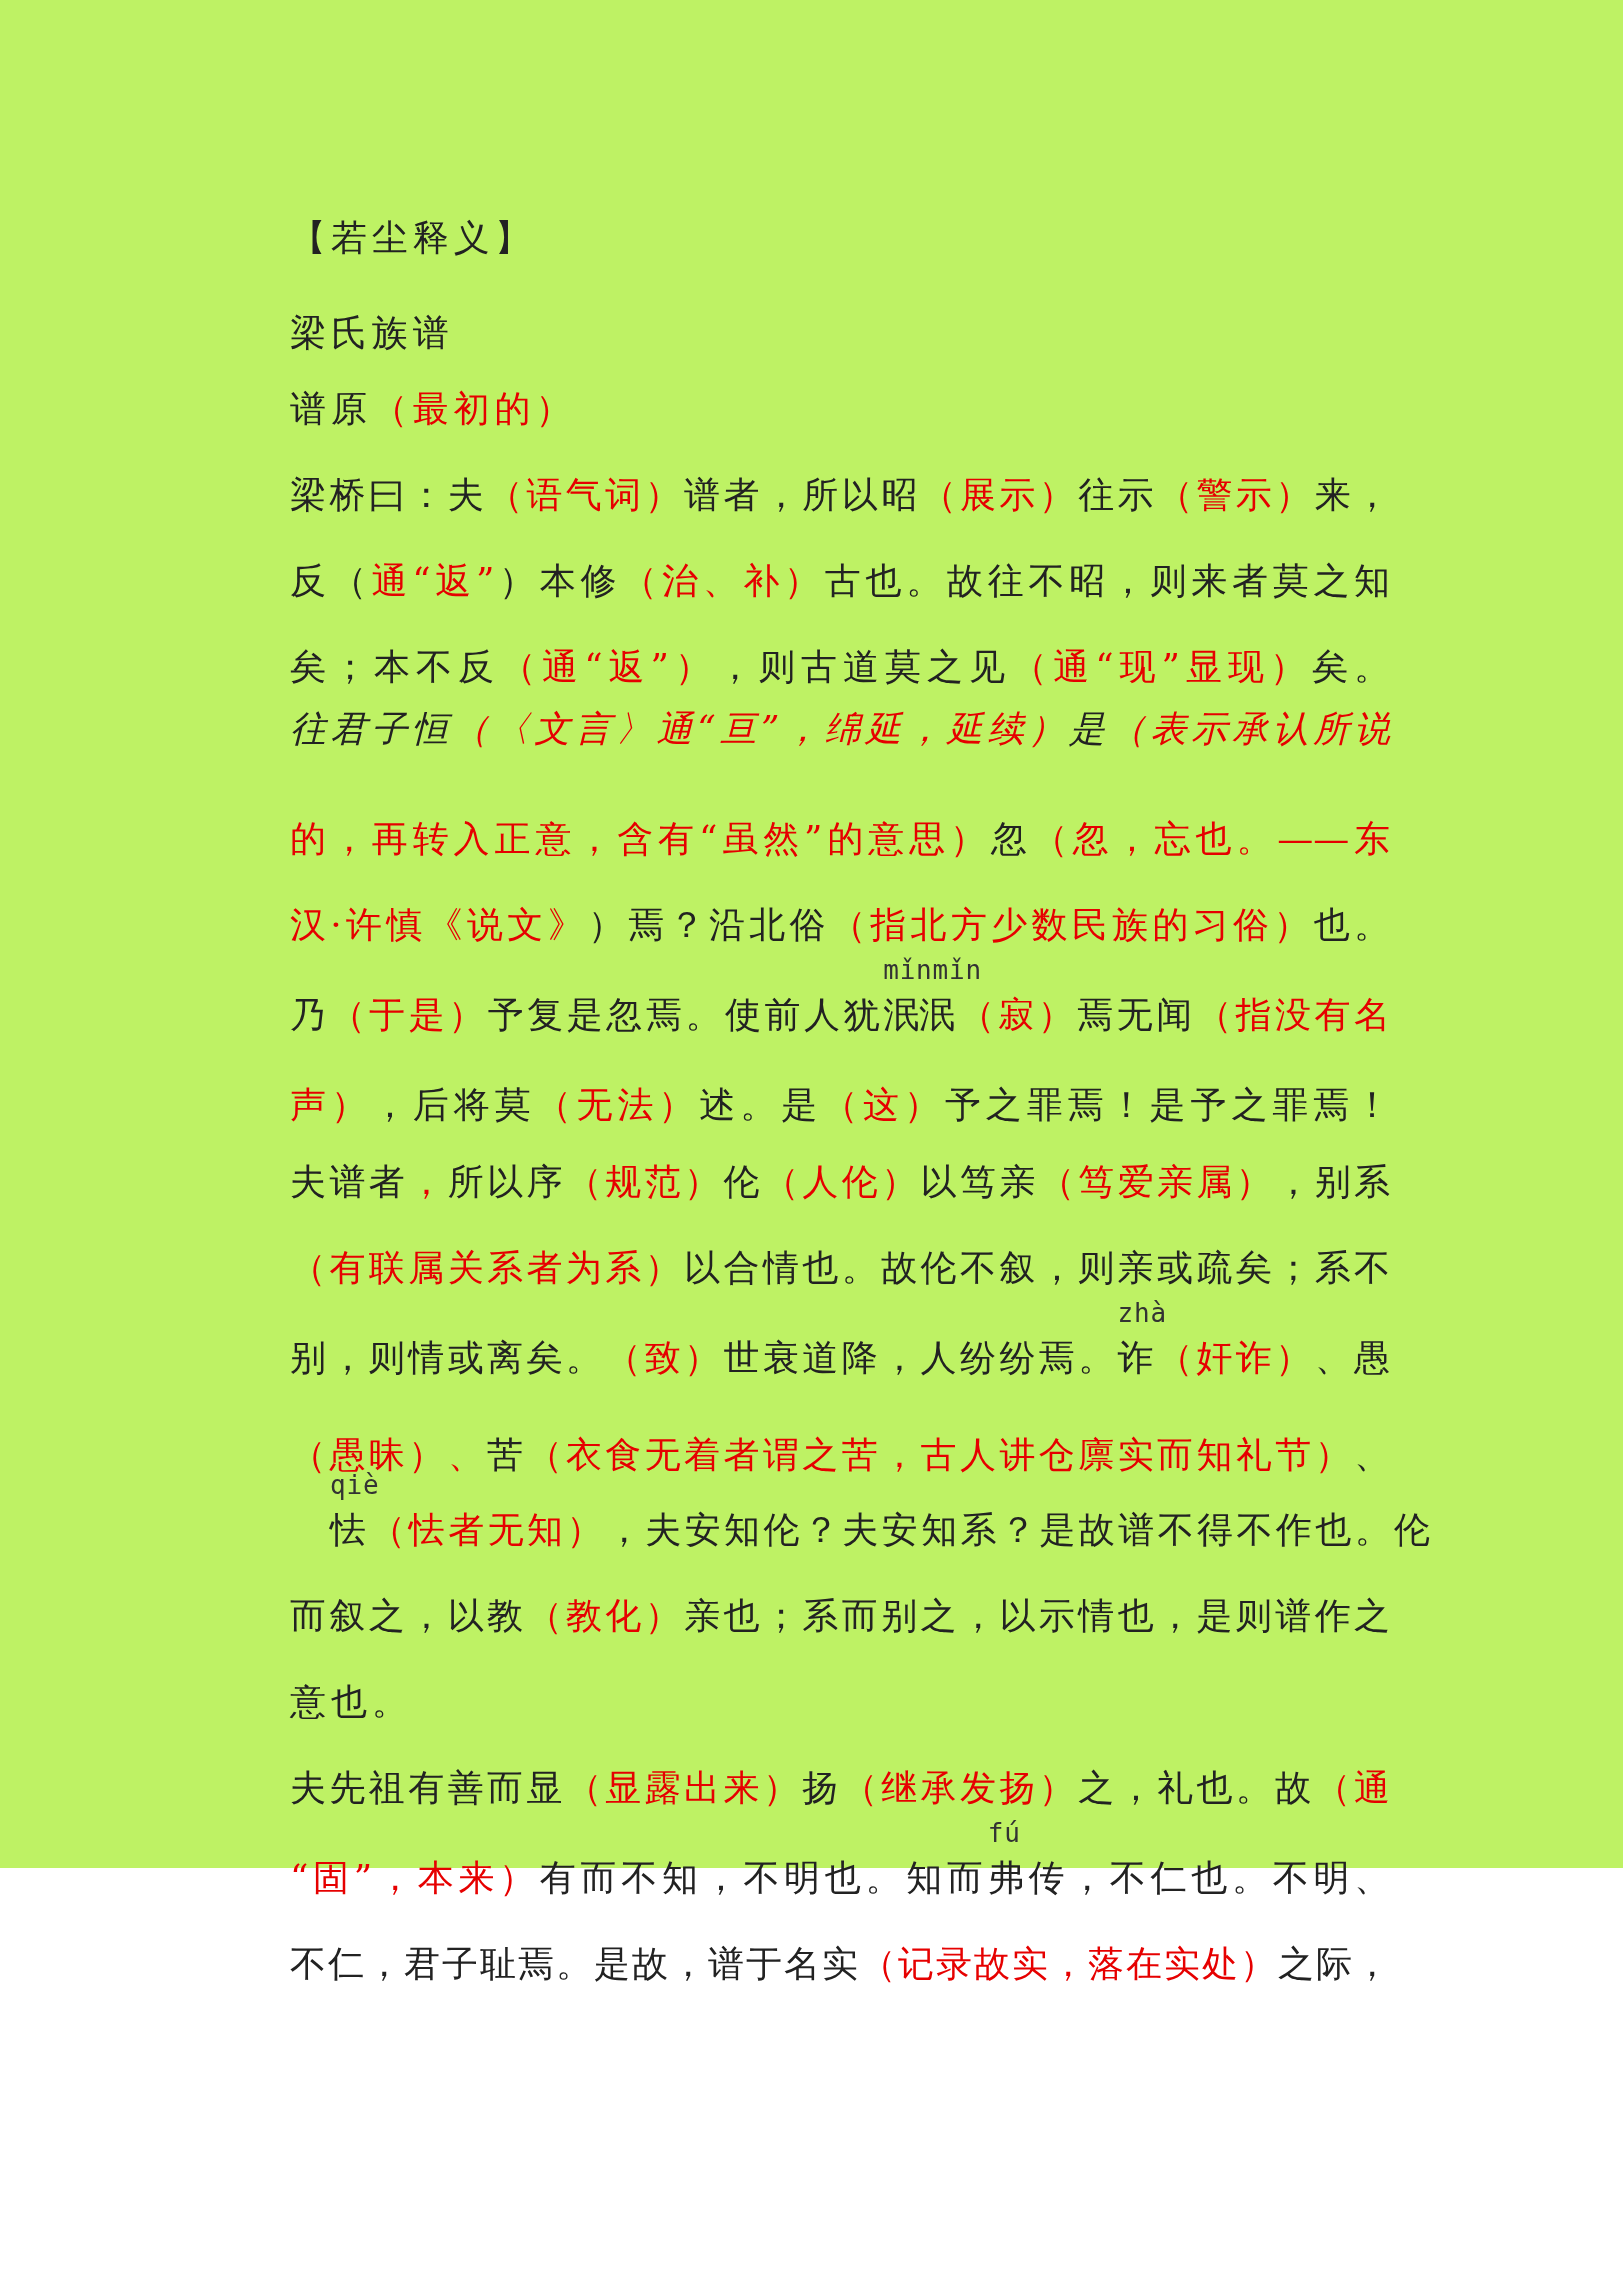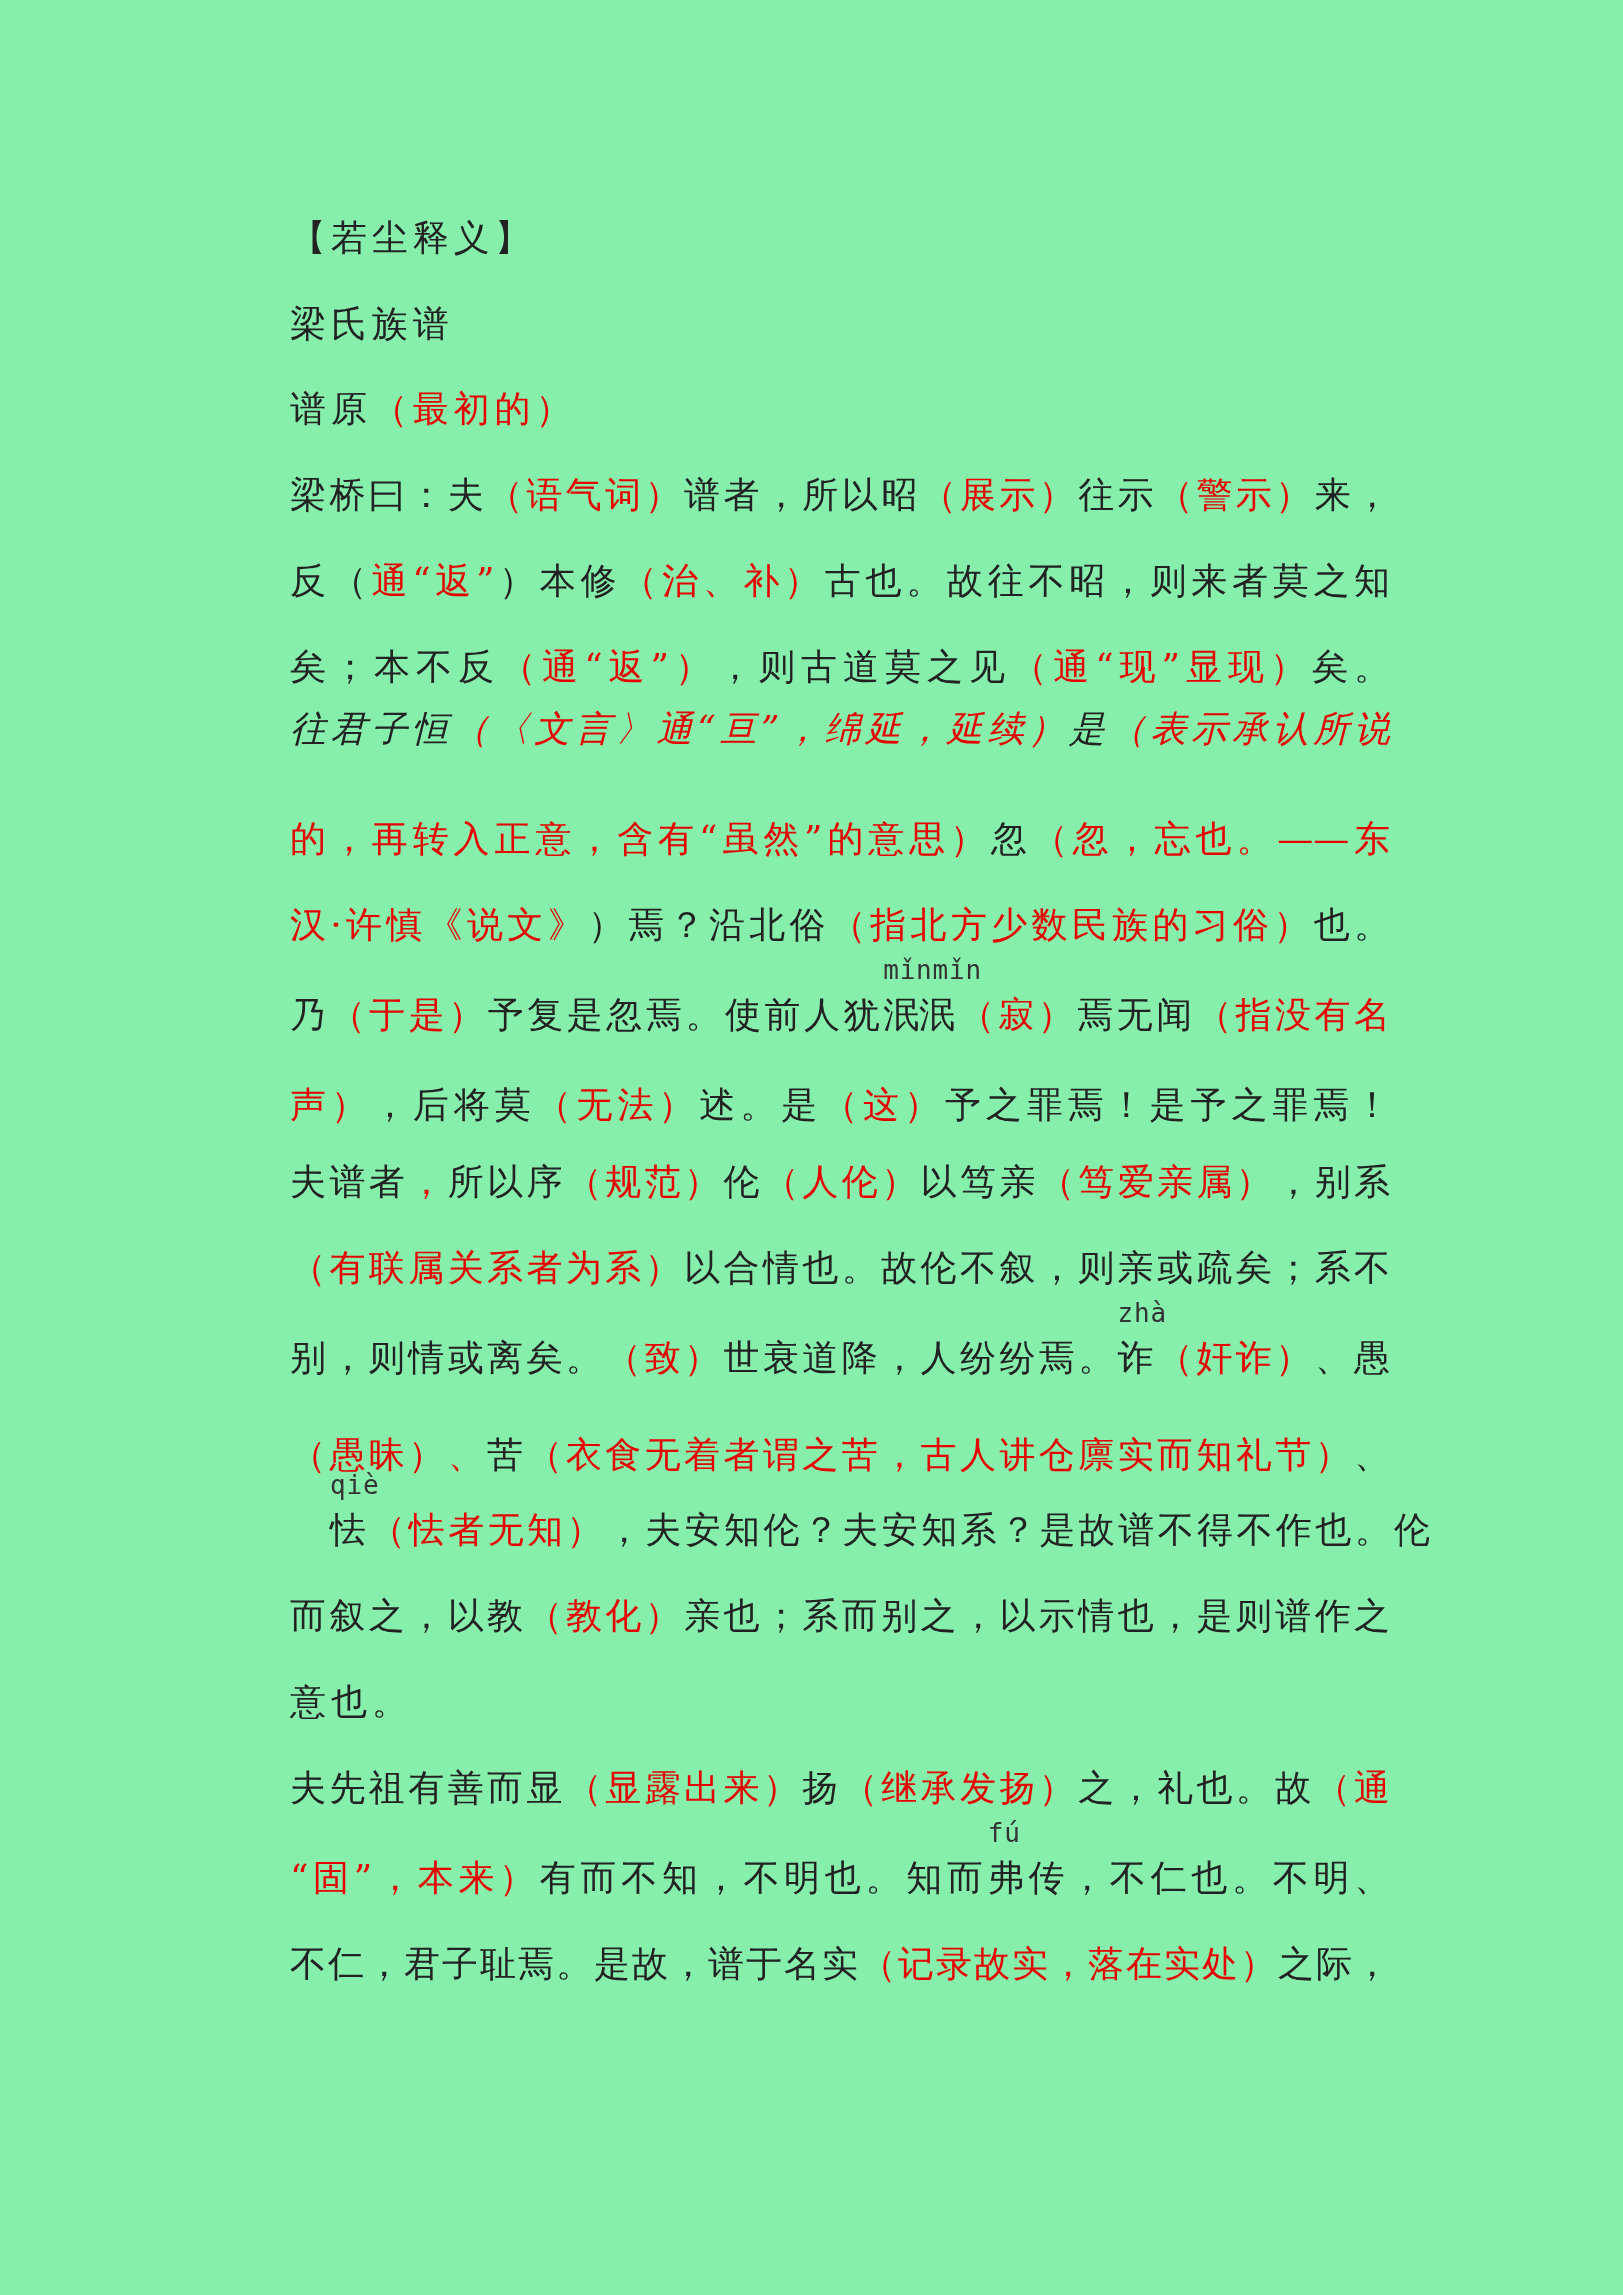--- a/index.html
+++ b/index.html
@@ -1,36 +1,36 @@
 <!DOCTYPE html>
 <html style="font-size:13px"><head>
 <meta charset="utf-8">
 <style>
   html, body { margin: 0; padding: 0; background: #ffffff; }
   body { width: 1623px; height: 2295px; position: relative; overflow: hidden;
          font-family: "DejaVu Serif", "Liberation Serif", serif; }
-  .page { position: absolute; left: 0; top: 0; width: 1623px; height: 2295px; background: #86efac; }
+  .page { position: absolute; left: 0; top: 0; width: 1623px; height: 1868px; background: #bef264; }
   .line { position: absolute; left: 290px; width: 1100px; height: 57px; line-height: 57px;
           font-size: 36px; color: #222; white-space: nowrap; letter-spacing: 4.1px; }
   .line.just { text-align-last: justify; text-align: justify; }
   .seg { }
   .seg.red { color: #e60000; }
   .seg.black { color: #222; }
   .ruby-wrap { position: relative; display: inline-block; }
   .pinyin { position: absolute; left: 0; right: 0; top: -28px; height: 24.5px; line-height: 24.5px;
             font-family: "DejaVu Sans Mono", "Liberation Mono", monospace; font-size: 26px;
             color: #333; text-align: center; letter-spacing: 0.8px; white-space: nowrap; }
 </style>
 </head>
 <body>
 
 <div class="page">
   <div id="lines">
       <div class="line" style="top: 209px; letter-spacing: 4.9px;"><span class="seg black">【若尘释义】</span></div>
-      <div class="line" style="top: 295px; letter-spacing: 4.9px;"><span class="seg black">梁氏族谱</span></div>
+      <div class="line" style="top: 304px; letter-spacing: 4.9px;"><span class="seg black">梁氏族谱</span></div>
       <div class="line" style="top: 380px; letter-spacing: 4.9px;"><span class="seg black">谱原</span><span class="seg red">（最初的）</span></div>
       <div class="line just" style="top: 466px; letter-spacing: -0.1px;"><span class="seg black">梁桥曰：夫</span><span class="seg red">（语气词）</span><span class="seg black">谱者，所以昭</span><span class="seg red">（展示）</span><span class="seg black">往示</span><span class="seg red">（警示）</span><span class="seg black">来，</span></div>
       <div class="line just" style="top: 552px; letter-spacing: -0.1px;"><span class="seg black">反（</span><span class="seg red">通“返”</span><span class="seg black">）本修</span><span class="seg red">（治、补）</span><span class="seg black">古也。故往不昭，则来者莫之知</span></div>
       <div class="line just" style="top: 638px; letter-spacing: -0.1px;"><span class="seg black">矣；本不反</span><span class="seg red">（通“返”）</span><span class="seg black">，则古道莫之见</span><span class="seg red">（通“现”显现）</span><span class="seg black">矣。</span></div>
       <div class="line just" style="top: 700px; letter-spacing: -0.1px; font-style: italic;"><span class="seg black">往君子恒</span><span class="seg red">（〈文言〉通“亘”，绵延，延续）</span><span class="seg black">是</span><span class="seg red">（表示承认所说</span></div>
       <div class="line just" style="top: 810px; letter-spacing: -0.1px;"><span class="seg red">的，再转入正意，含有“虽然”的意思）</span><span class="seg black">忽</span><span class="seg red">（忽，忘也。——东</span></div>
       <div class="line just" style="top: 896px; letter-spacing: -0.1px;"><span class="seg red">汉·许慎《说文》</span><span class="seg black">）焉？沿北俗</span><span class="seg red">（指北方少数民族的习俗）</span><span class="seg black">也。</span></div>
       <div class="line just" style="top: 986px; letter-spacing: -0.1px;"><span class="seg black">乃</span><span class="seg red">（于是）</span><span class="seg black">予复是忽焉。使前人犹</span><span class="ruby-wrap"><span class="pinyin">mǐnmǐn</span><span class="seg black">泯泯</span></span><span class="seg red">（寂）</span><span class="seg black">焉无闻</span><span class="seg red">（指没有名</span></div>
       <div class="line just" style="top: 1068px; letter-spacing: -0.2px; margin-top: 8px;"><span class="seg red">声）</span><span class="seg black">，后将莫</span><span class="seg red">（无法）</span><span class="seg black">述。是</span><span class="seg red">（这）</span><span class="seg black">予之罪焉！是予之罪焉！</span></div>
       <div class="line just" style="top: 1153px; letter-spacing: -0.1px;"><span class="seg black">夫谱者</span><span class="seg red">，</span><span class="seg black">所以序</span><span class="seg red">（规范）</span><span class="seg black">伦</span><span class="seg red">（人伦）</span><span class="seg black">以笃亲</span><span class="seg red">（笃爱亲属）</span><span class="seg black">，别系</span></div>

